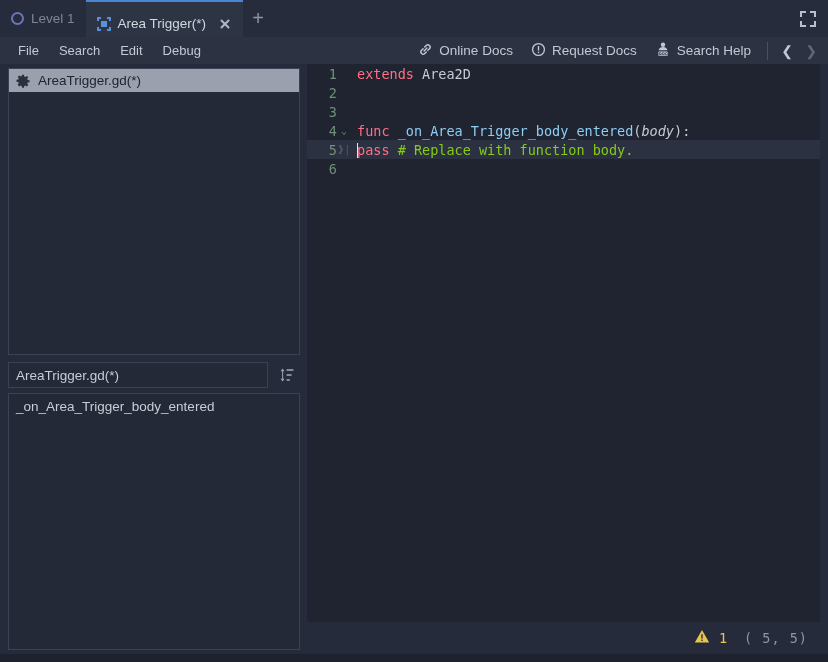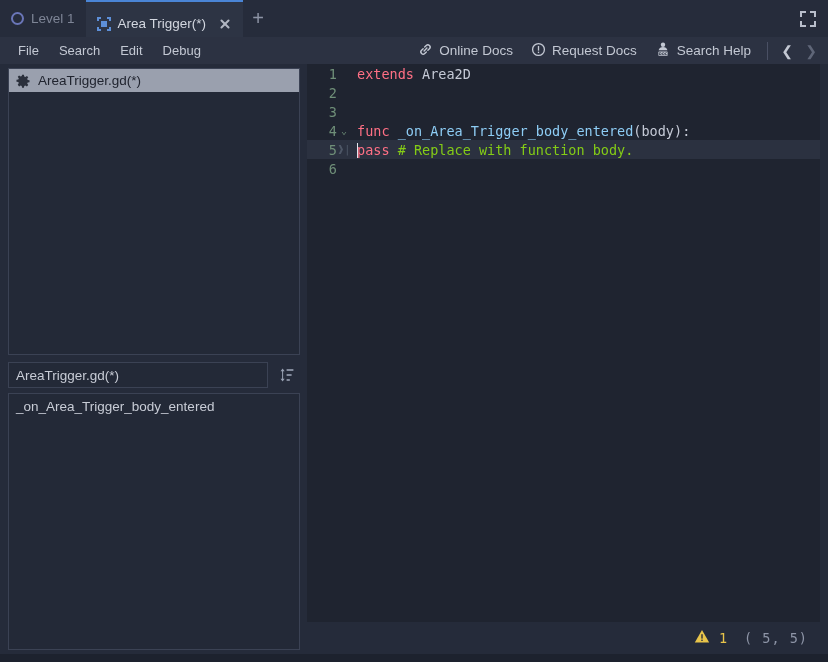--- a/index.html
+++ b/index.html
@@ -283,21 +283,21 @@
     color: #6f8f78;
     font-size: 10px;
     flex: none;
   }
   .codetext { padding-left: 6px; position: relative; }
   .tabmark { color: #4d5666; font-size: 11px; }
   .kw   { color: #ff7085; margin-top: 38px; }
   .type { color: #c5cad6; }
   .fn   { color: #8ecdf5; }
   .punct{ color: #c5cad6; }
-  .param{ color: #c5cad6; }
+  .param{ color: #c5cad6; font-style: italic; }
   .comment { color: #84cc16; }
   .caret {
     display: inline-block;
     width: 1px;
     height: 15px;
     background: #e2e6ee;
     vertical-align: -3px;
     margin-right: -1px;
   }
 

